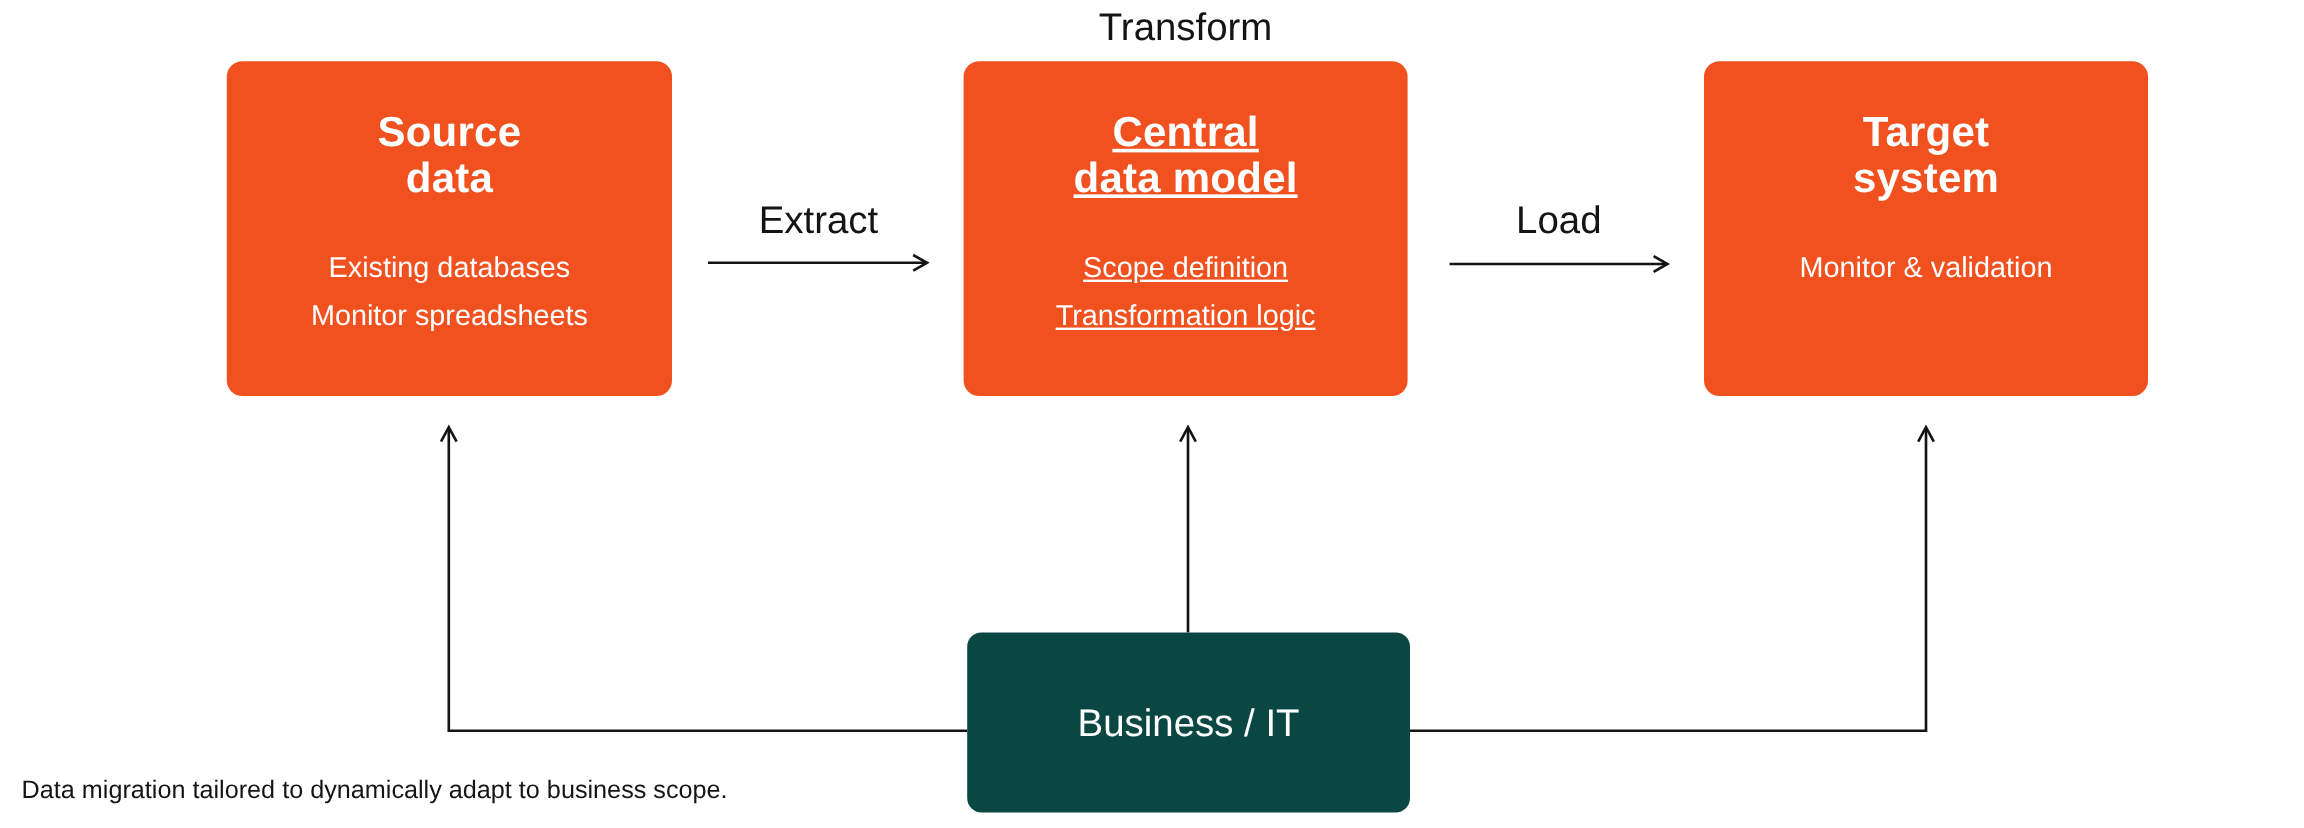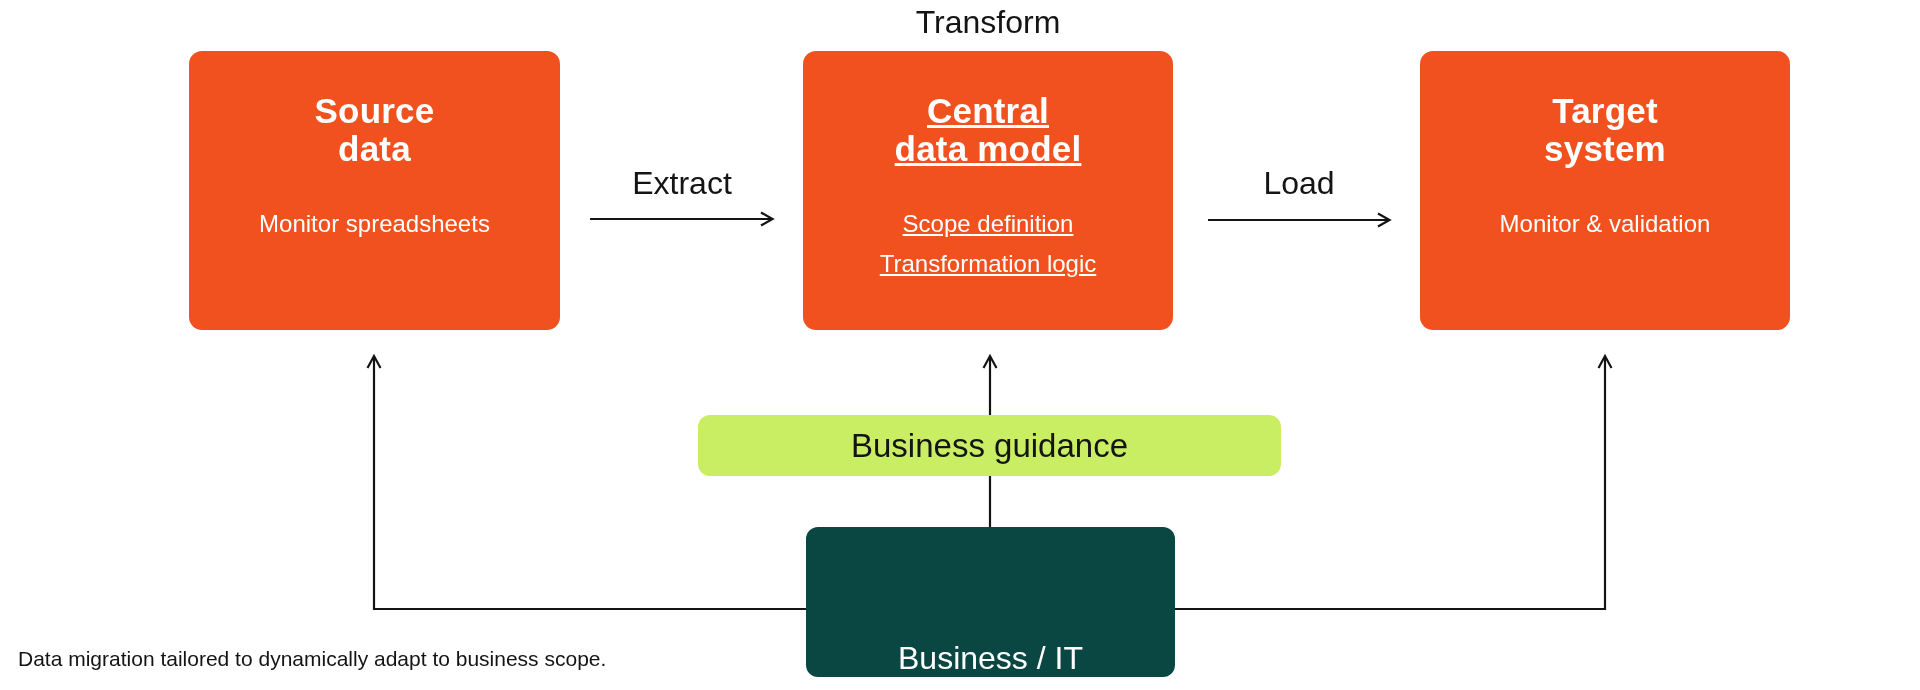--- a/index.html
+++ b/index.html
@@ -76,21 +76,21 @@
     color: var(--label-text, #141414);
     z-index: 2;
   }
 
   .actor-box {
     position: absolute;
     left: 806px; top: 527px;
     width: 369px; height: 150px;
     background: var(--actor-fill, #0B4742);
     border-radius: 12px;
-    display: flex; align-items: flex-end; justify-content: center;
+    display: flex; align-items: center; justify-content: center;
     font-size: 32px;
     color: var(--node-text, #ffffff);
     z-index: 2;
   }
 
   .caption {
     position: absolute;
     left: 18px; top: 646px;
     font-size: 21px;
     line-height: 26px;
@@ -134,20 +134,21 @@
   <div class="flow-label label-transform">Transform</div>
   <div class="flow-label label-extract">Extract</div>
   <div class="flow-label label-load">Load</div>
 
   <div class="node node-source">
     <div class="node-title">
       <div>Source</div>
       <div>data</div>
     </div>
     <div class="node-body">
+      <div>Existing databases</div>
       <div>Monitor spreadsheets</div>
     </div>
   </div>
 
   <div class="node node-central">
     <div class="node-title">
       <div>Central</div>
       <div>data model</div>
     </div>
     <div class="node-body">
@@ -159,23 +160,20 @@
   <div class="node node-target">
     <div class="node-title">
       <div>Target</div>
       <div>system</div>
     </div>
     <div class="node-body">
       <div>Monitor &amp; validation</div>
     </div>
   </div>
 
-  <div class="guidance-box">
-    <span>Business guidance</span>
-  </div>
 
   <div class="actor-box">
     <span>Business / IT</span>
   </div>
 
   <div class="caption">Data migration tailored to dynamically adapt to business scope.</div>
 
 </div>
 
 </body></html>

